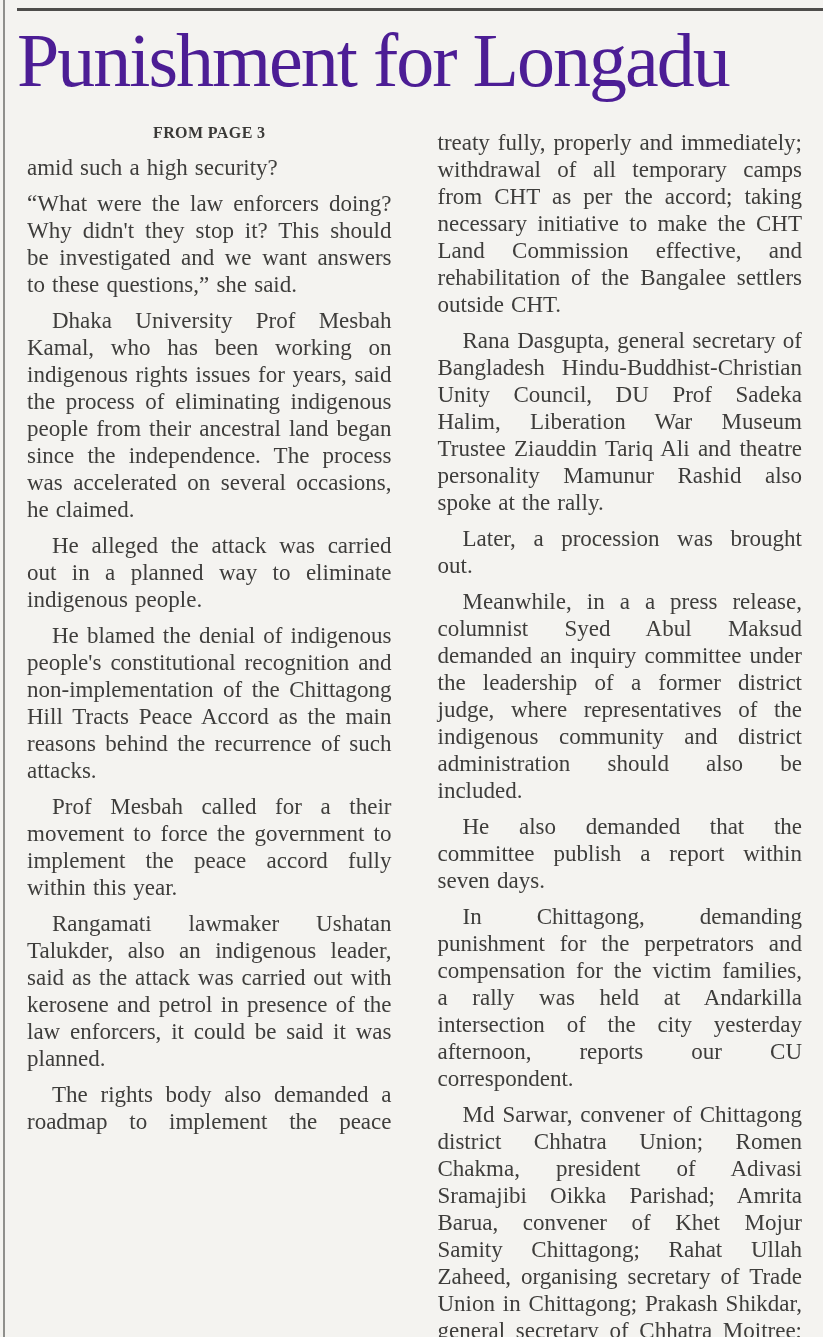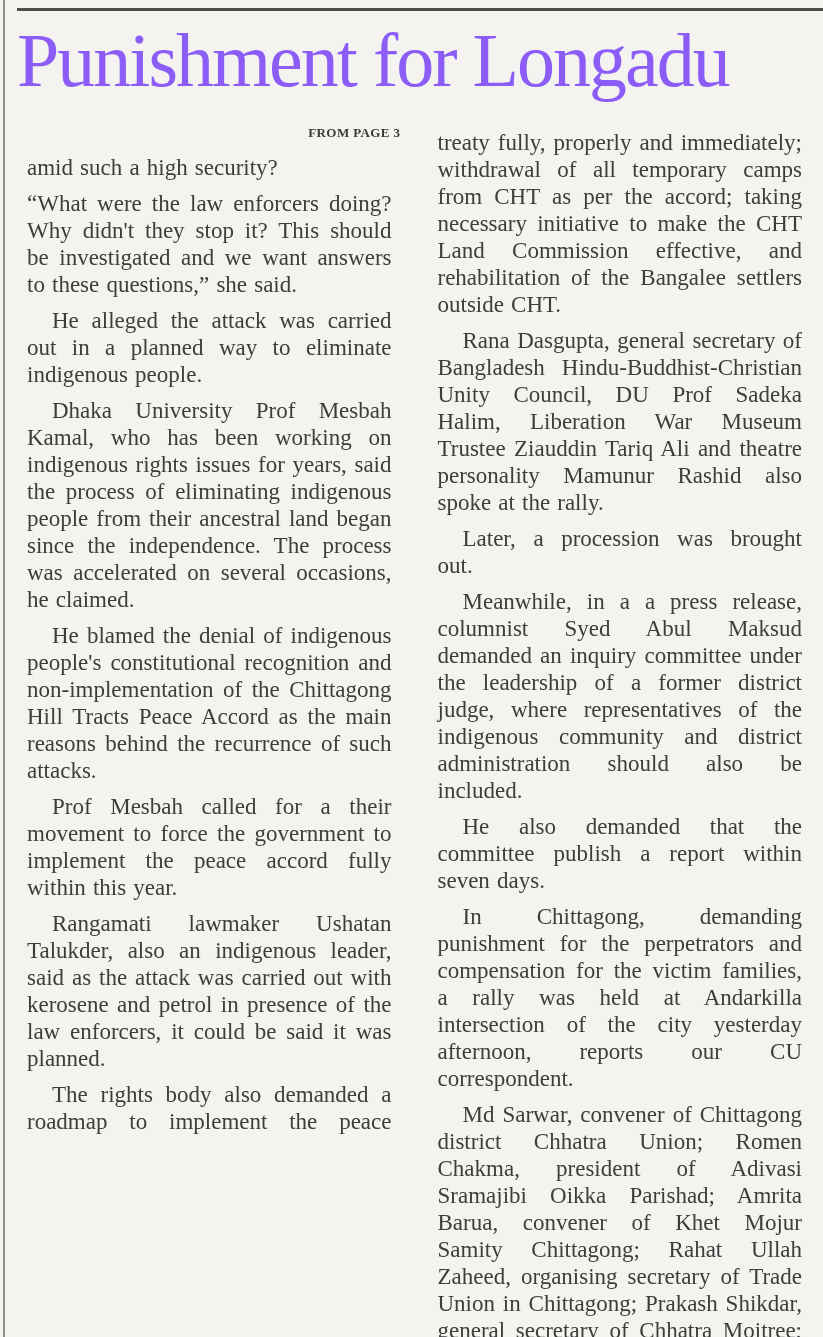--- a/index.html
+++ b/index.html
@@ -35,46 +35,46 @@
   .headline {
     position: absolute;
     left: 17px;
     top: 18px;
     margin: 0;
     font-family: "Liberation Serif", serif;
     font-weight: 400;
     font-size: 76px;
     line-height: 84px;
     letter-spacing: -2px;
-    color: #8b5cf6;
+    color: #4c1d95;
     white-space: nowrap;
   }
   .cols {
     position: absolute;
     top: 120px;
     left: 18px;
     width: 793px;
     display: flex;
     gap: 28px;
   }
   .col {
     flex: 1;
     min-width: 0;
     text-align: justify;
     font-size: 23px;
     line-height: 27px;
     color: #3e3d3b;
   }
   .kicker {
     font-weight: 700;
-    font-size: 13px;
+    font-size: 16px;
     line-height: 25px;
     letter-spacing: 0.4px;
     color: #3a3937;
-    text-align: right;
+    text-align: center;
   }
   .col p {
     margin: 9px;
     text-indent: 25px;
     word-spacing: 0.06em;
     hyphens: none;
   }
   .col p.first {
     text-indent: 0;
   }
@@ -89,22 +89,22 @@
 <div class="left-rule"></div>
 <div class="top-rule"></div>
 
 <h1 class="headline">Punishment for Longadu</h1>
 
 <div class="cols">
   <div class="col">
     <div class="kicker">FROM PAGE 3</div>
     <p class="first">amid such a high security?</p>
     <p class="first">“What were the law enforcers doing? Why didn't they stop it? This should be investigated and we want answers to these questions,” she said.</p>
+    <p>Dhaka University Prof Mesbah Kamal, who has been working on indigenous rights issues for years, said the process of eliminating indigenous people from their ancestral land began since the independence. The process was accelerated on several occasions, he claimed.</p>
     <p>He alleged the attack was carried out in a planned way to eliminate indigenous people.</p>
-    <p>Dhaka University Prof Mesbah Kamal, who has been working on indigenous rights issues for years, said the process of eliminating indigenous people from their ancestral land began since the independence. The process was accelerated on several occasions, he claimed.</p>
     <p>He blamed the denial of indigenous people's constitutional recognition and non-implementation of the Chittagong Hill Tracts Peace Accord as the main reasons behind the recurrence of such attacks.</p>
     <p>Prof Mesbah called for a their movement to force the government to implement the peace accord fully within this year.</p>
     <p>Rangamati lawmaker Ushatan Talukder, also an indigenous leader, said as the attack was carried out with kerosene and petrol in presence of the law enforcers, it could be said it was planned.</p>
     <p class="cont">The rights body also demanded a roadmap to implement the peace</p>
   </div>
   <div class="col">
     <p class="first">treaty fully, properly and immediately; withdrawal of all temporary camps from CHT as per the accord; taking necessary initiative to make the CHT Land Commission effective, and rehabilitation of the Bangalee settlers outside CHT.</p>
     <p>Rana Dasgupta, general secretary of Bangladesh Hindu-Buddhist-Christian Unity Council, DU Prof Sadeka Halim, Liberation War Museum Trustee Ziauddin Tariq Ali and theatre personality Mamunur Rashid also spoke at the rally.</p>
     <p>Later, a procession was brought out.</p>
     <p>Meanwhile, in a a press release, columnist Syed Abul Maksud demanded an inquiry committee under the leadership of a former district judge, where representatives of the indigenous community and district administration should also be included.</p>

